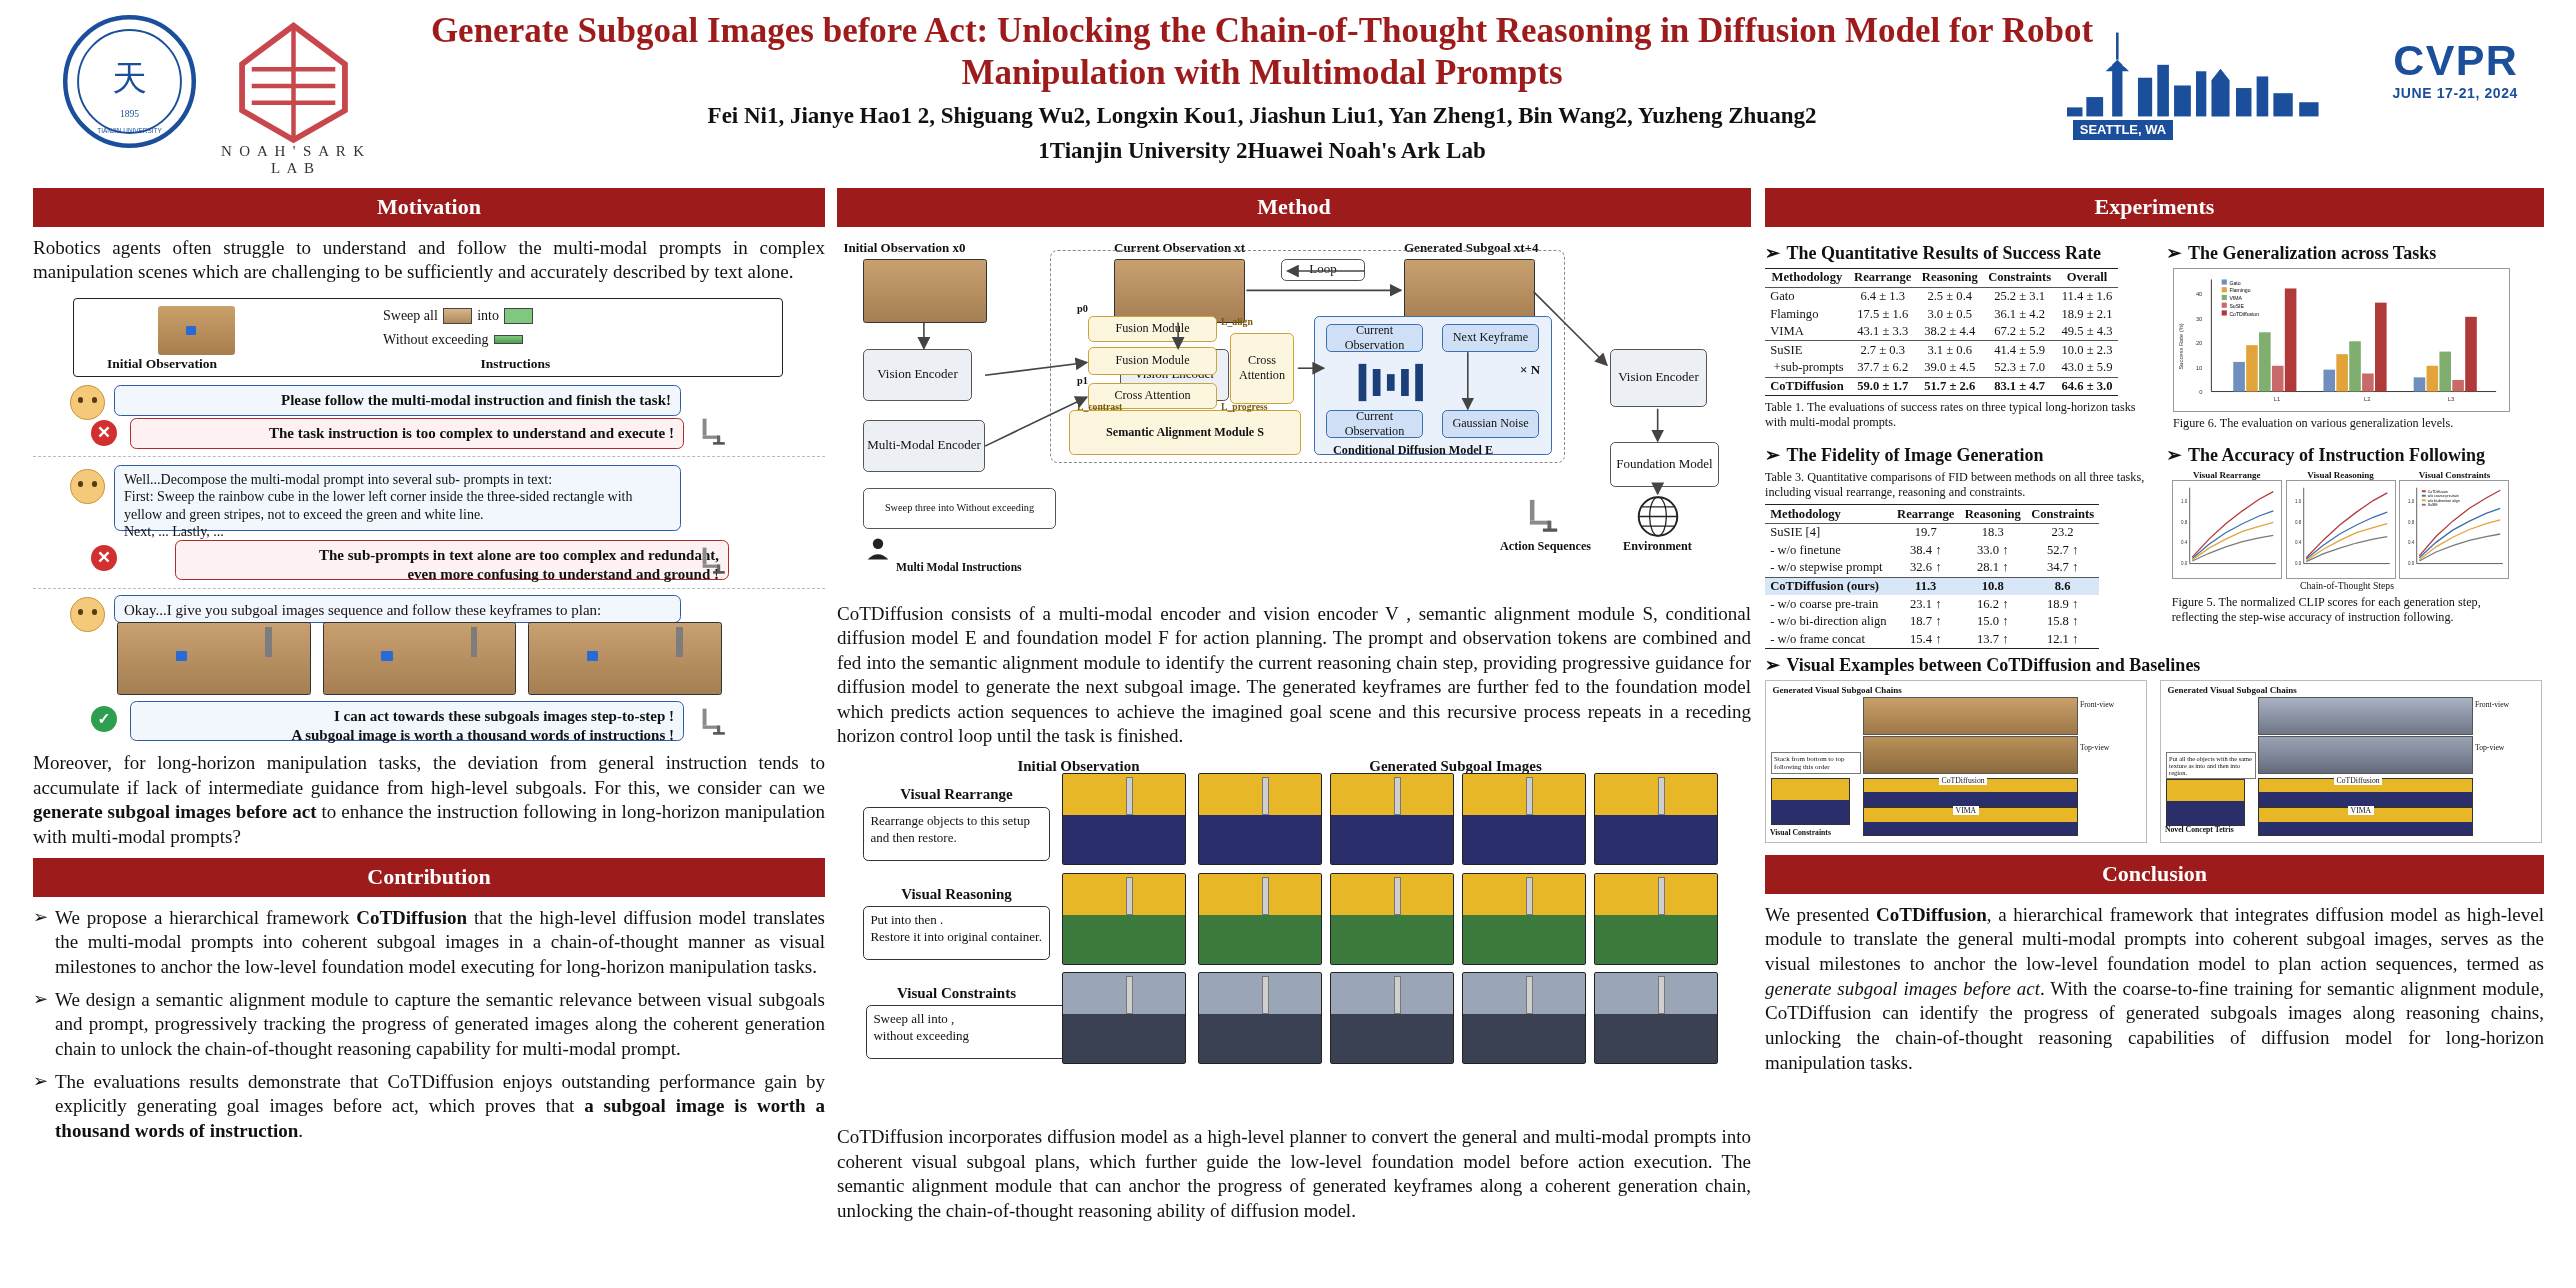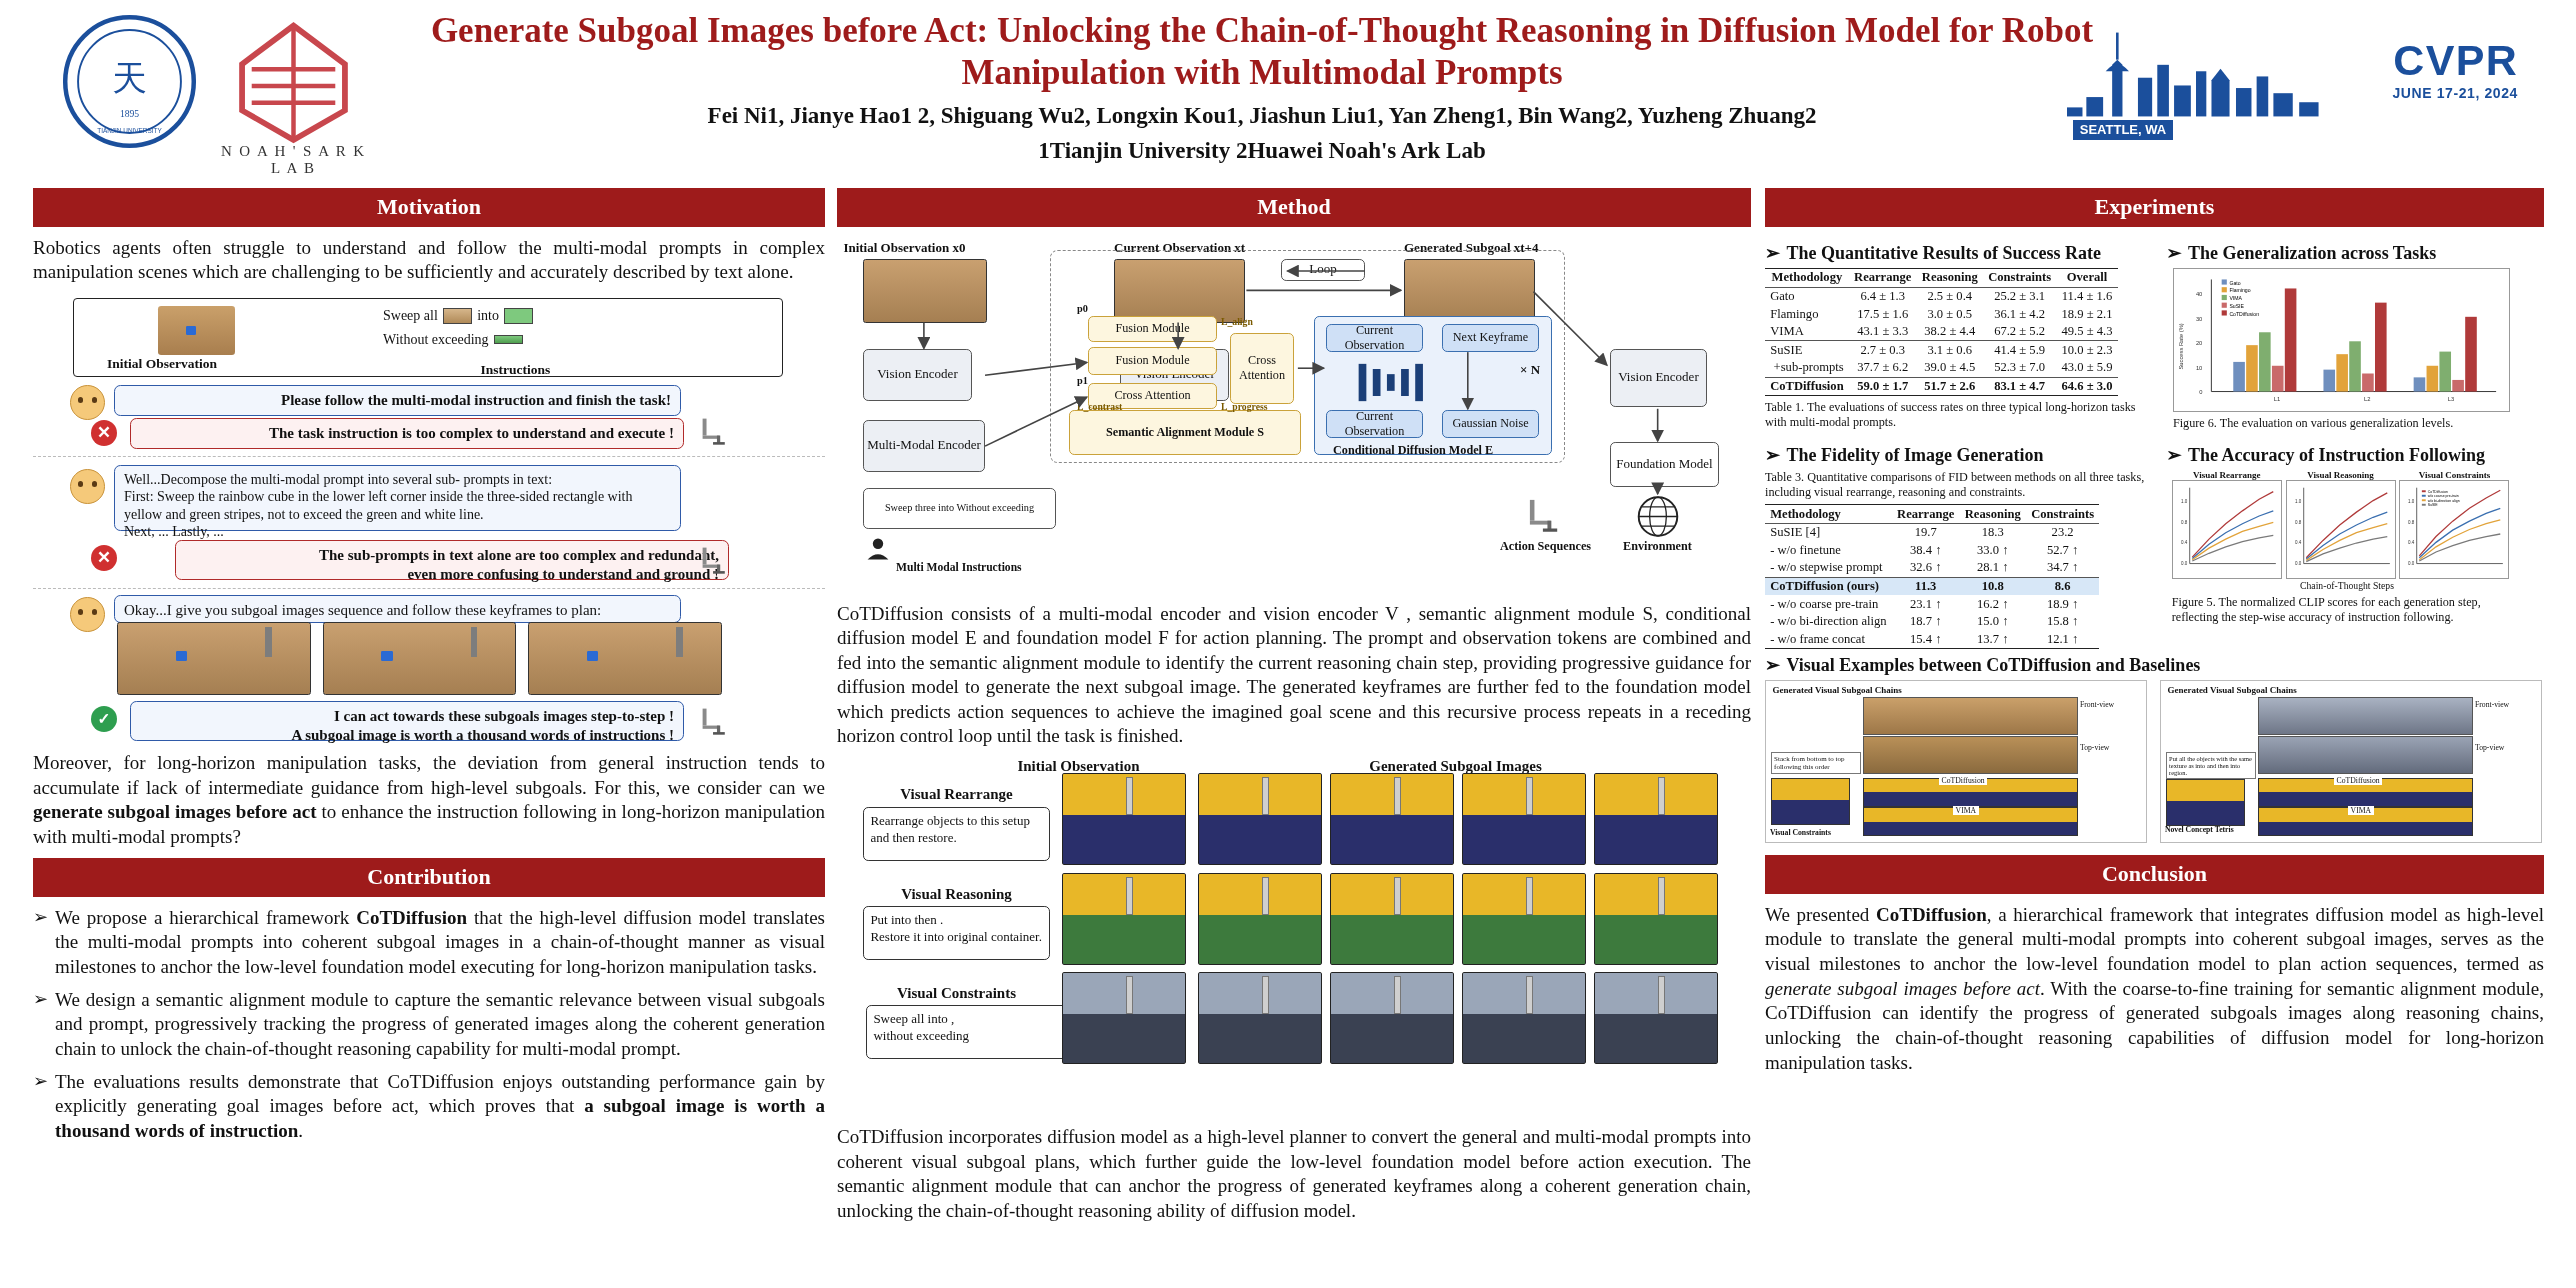--- a/index.html
+++ b/index.html
@@ -48,21 +48,21 @@
   .bullet .tx{flex:1;}
   b{font-weight:bold;}
   i{font-style:italic;}
 
   
   .fig-motiv{position:relative;width:792px;height:451px;margin:2.6px 0 6.4px 0;}
   .obsbox{position:absolute;left:40px;top:3.9px;width:708px;height:77px;border:1.3px solid #222;border-radius:4px;background:#fff;}
   .obs-img{position:absolute;left:84px;top:7.7px;width:77px;height:49px;border-radius:3.2px;background:linear-gradient(#caa06a,#a87e4e);}
   .obs-img::after{content:"";position:absolute;left:28px;top:19.3px;width:10.3px;height:9px;background:#2a6ad4;border-radius:1.3px;}
   .obs-cap{position:absolute;left:39px;top:62px;width:180px;text-align:center;font-size:13.5px;font-weight:bold;}
-  .instr-cap{position:absolute;left:386px;top:68px;width:193px;text-align:center;font-size:13.5px;font-weight:bold;}
+  .instr-cap{position:absolute;left:386px;top:62px;width:193px;text-align:center;font-size:13.5px;font-weight:bold;}
   .instr-l1{position:absolute;left:309px;top:9px;font-size:14px;display:flex;align-items:center;gap:5.2px;}
   .instr-l2{position:absolute;left:309px;top:33px;font-size:14px;display:flex;align-items:center;gap:5.2px;}
   .swatch{display:inline-block;width:27px;height:14px;border:0.6px solid #444;background:linear-gradient(#d6b68b,#b08a58);}
   .swatch.g{background:#7ec97e;}
   .swatch.line{background:linear-gradient(#7ec97e,#4f9e4f);height:6.4px;}
   .divider-dash{position:absolute;left:0;width:792px;border-top:1.3px dashed #bbb;}
 
   .speech{
     position:absolute;border:1.3px solid #2f5aa8;border-radius:6.4px;background:#f2f6fd;
     font-size:15px;line-height:1.25;padding:5.2px 9px;box-sizing:border-box;

